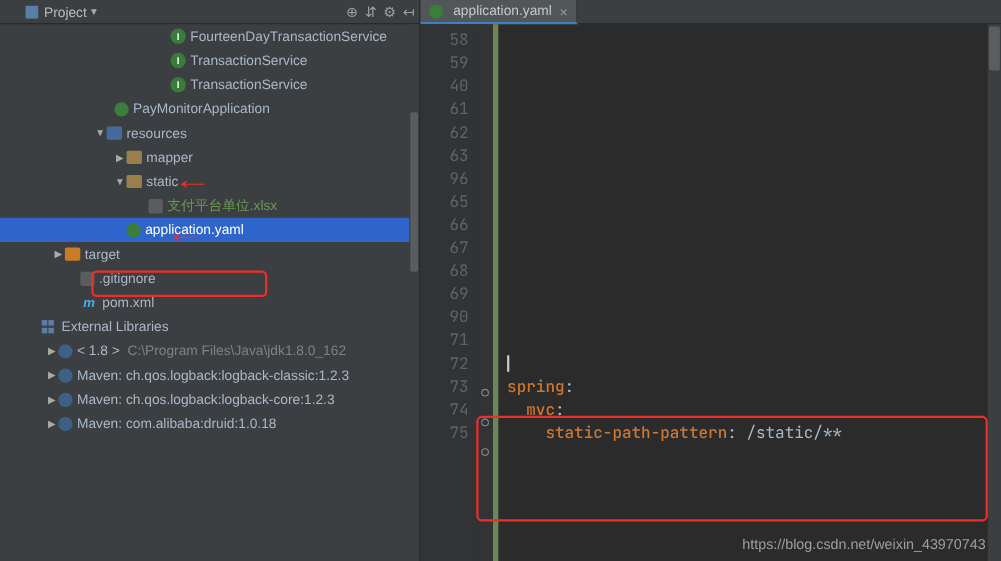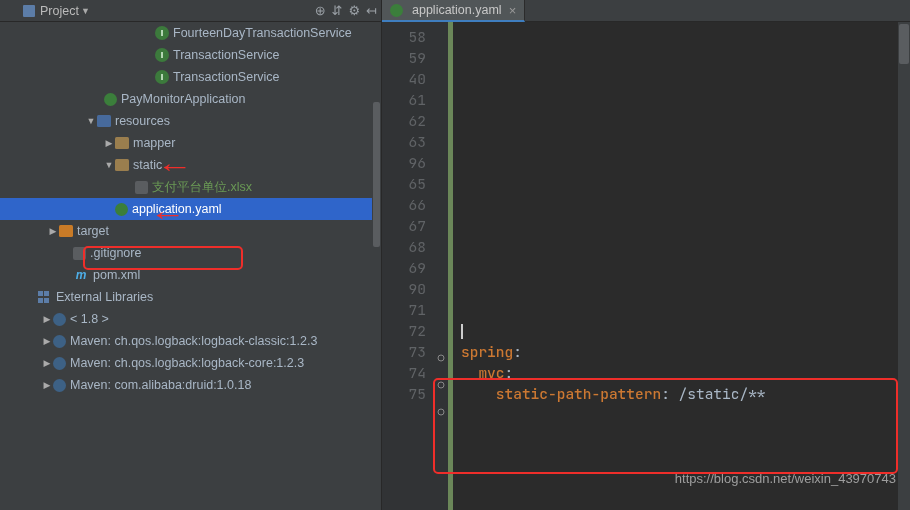--- a/index.html
+++ b/index.html
@@ -42,21 +42,21 @@
 .code { flex: 1; padding-left: 8px; color: #a9b7c6; }
 .code div { height: 21px; }
 .kw { color: #cc7832; font-weight: 500; }
 .val { color: #a9b7c6; }
 .caret { display:inline-block;width:1.5px;height:15px;background:#ccc;vertical-align:middle;margin-bottom:2px;}
 .vscroll { width: 12px; background: #3c3f41; position: relative; }
 .vscroll .thumb { position:absolute; left:1px; right:1px; top:2px; height:40px; background:#5a5d60; border-radius:2px;}
 
 .red-box { position: absolute; border: 2.8px solid #ef2e2a; border-radius: 5px; pointer-events: none; }
 .arrow-anno { position: absolute; color: #ef2e2a; font-size: 26px; font-weight: bold; pointer-events:none; transform:scaleX(1.4); }
-.watermark { position: absolute; right: 14px; bottom: 24px; color: #aaa; font-size: 13px; opacity:.9; }
+.watermark { position: absolute; right: 14px; bottom: 8px; color: #aaa; font-size: 13px; opacity:.9; }
 .proj-label-vert { position:absolute; left:0; top:22px; width:20px; height:488px; background:#3c3f41; border-right:1px solid #282828;}
 .edge { position:absolute; left:0; top:0; width:20px; height:22px; display:flex; align-items:center; justify-content:center; font-size:10px;color:#aaa;background:#3c3f41;border-bottom:1px solid #282828;}
 .sidebar .tree-scroll { position:absolute; right:0; top:22px; width:9px; bottom:0; background:#3c3f41;}
 .sidebar .tree-scroll .tthumb{ position:absolute; left:1px; right:1px; top:80px; height:145px; background:#5a5d60; border-radius:2px;}
 </style>
 </head>
 <body>
 
 <div class="main">
   <div class="edge">▍</div>
@@ -147,20 +147,21 @@
               <div></div>
               <div></div>
             </span>
           </span>
           <span class="label ">External Libraries</span>
         </div>
         <div class="row" style="padding-left: 41px;">
           <span class="arrow">▶</span>
           <span class="ico i-java"></span>
           <span class="label ">&lt; 1.8 &gt;</span>
+          <span class="label txt-gray">&nbsp;&nbsp;C:\Program Files\Java\jdk1.8.0_162</span>
         </div>
         <div class="row" style="padding-left: 41px;">
           <span class="arrow">▶</span>
           <span class="ico i-java"></span>
           <span class="label ">Maven: ch.qos.logback:logback-classic:1.2.3</span>
         </div>
         <div class="row" style="padding-left: 41px;">
           <span class="arrow">▶</span>
           <span class="ico i-java"></span>
           <span class="label ">Maven: ch.qos.logback:logback-core:1.2.3</span>

